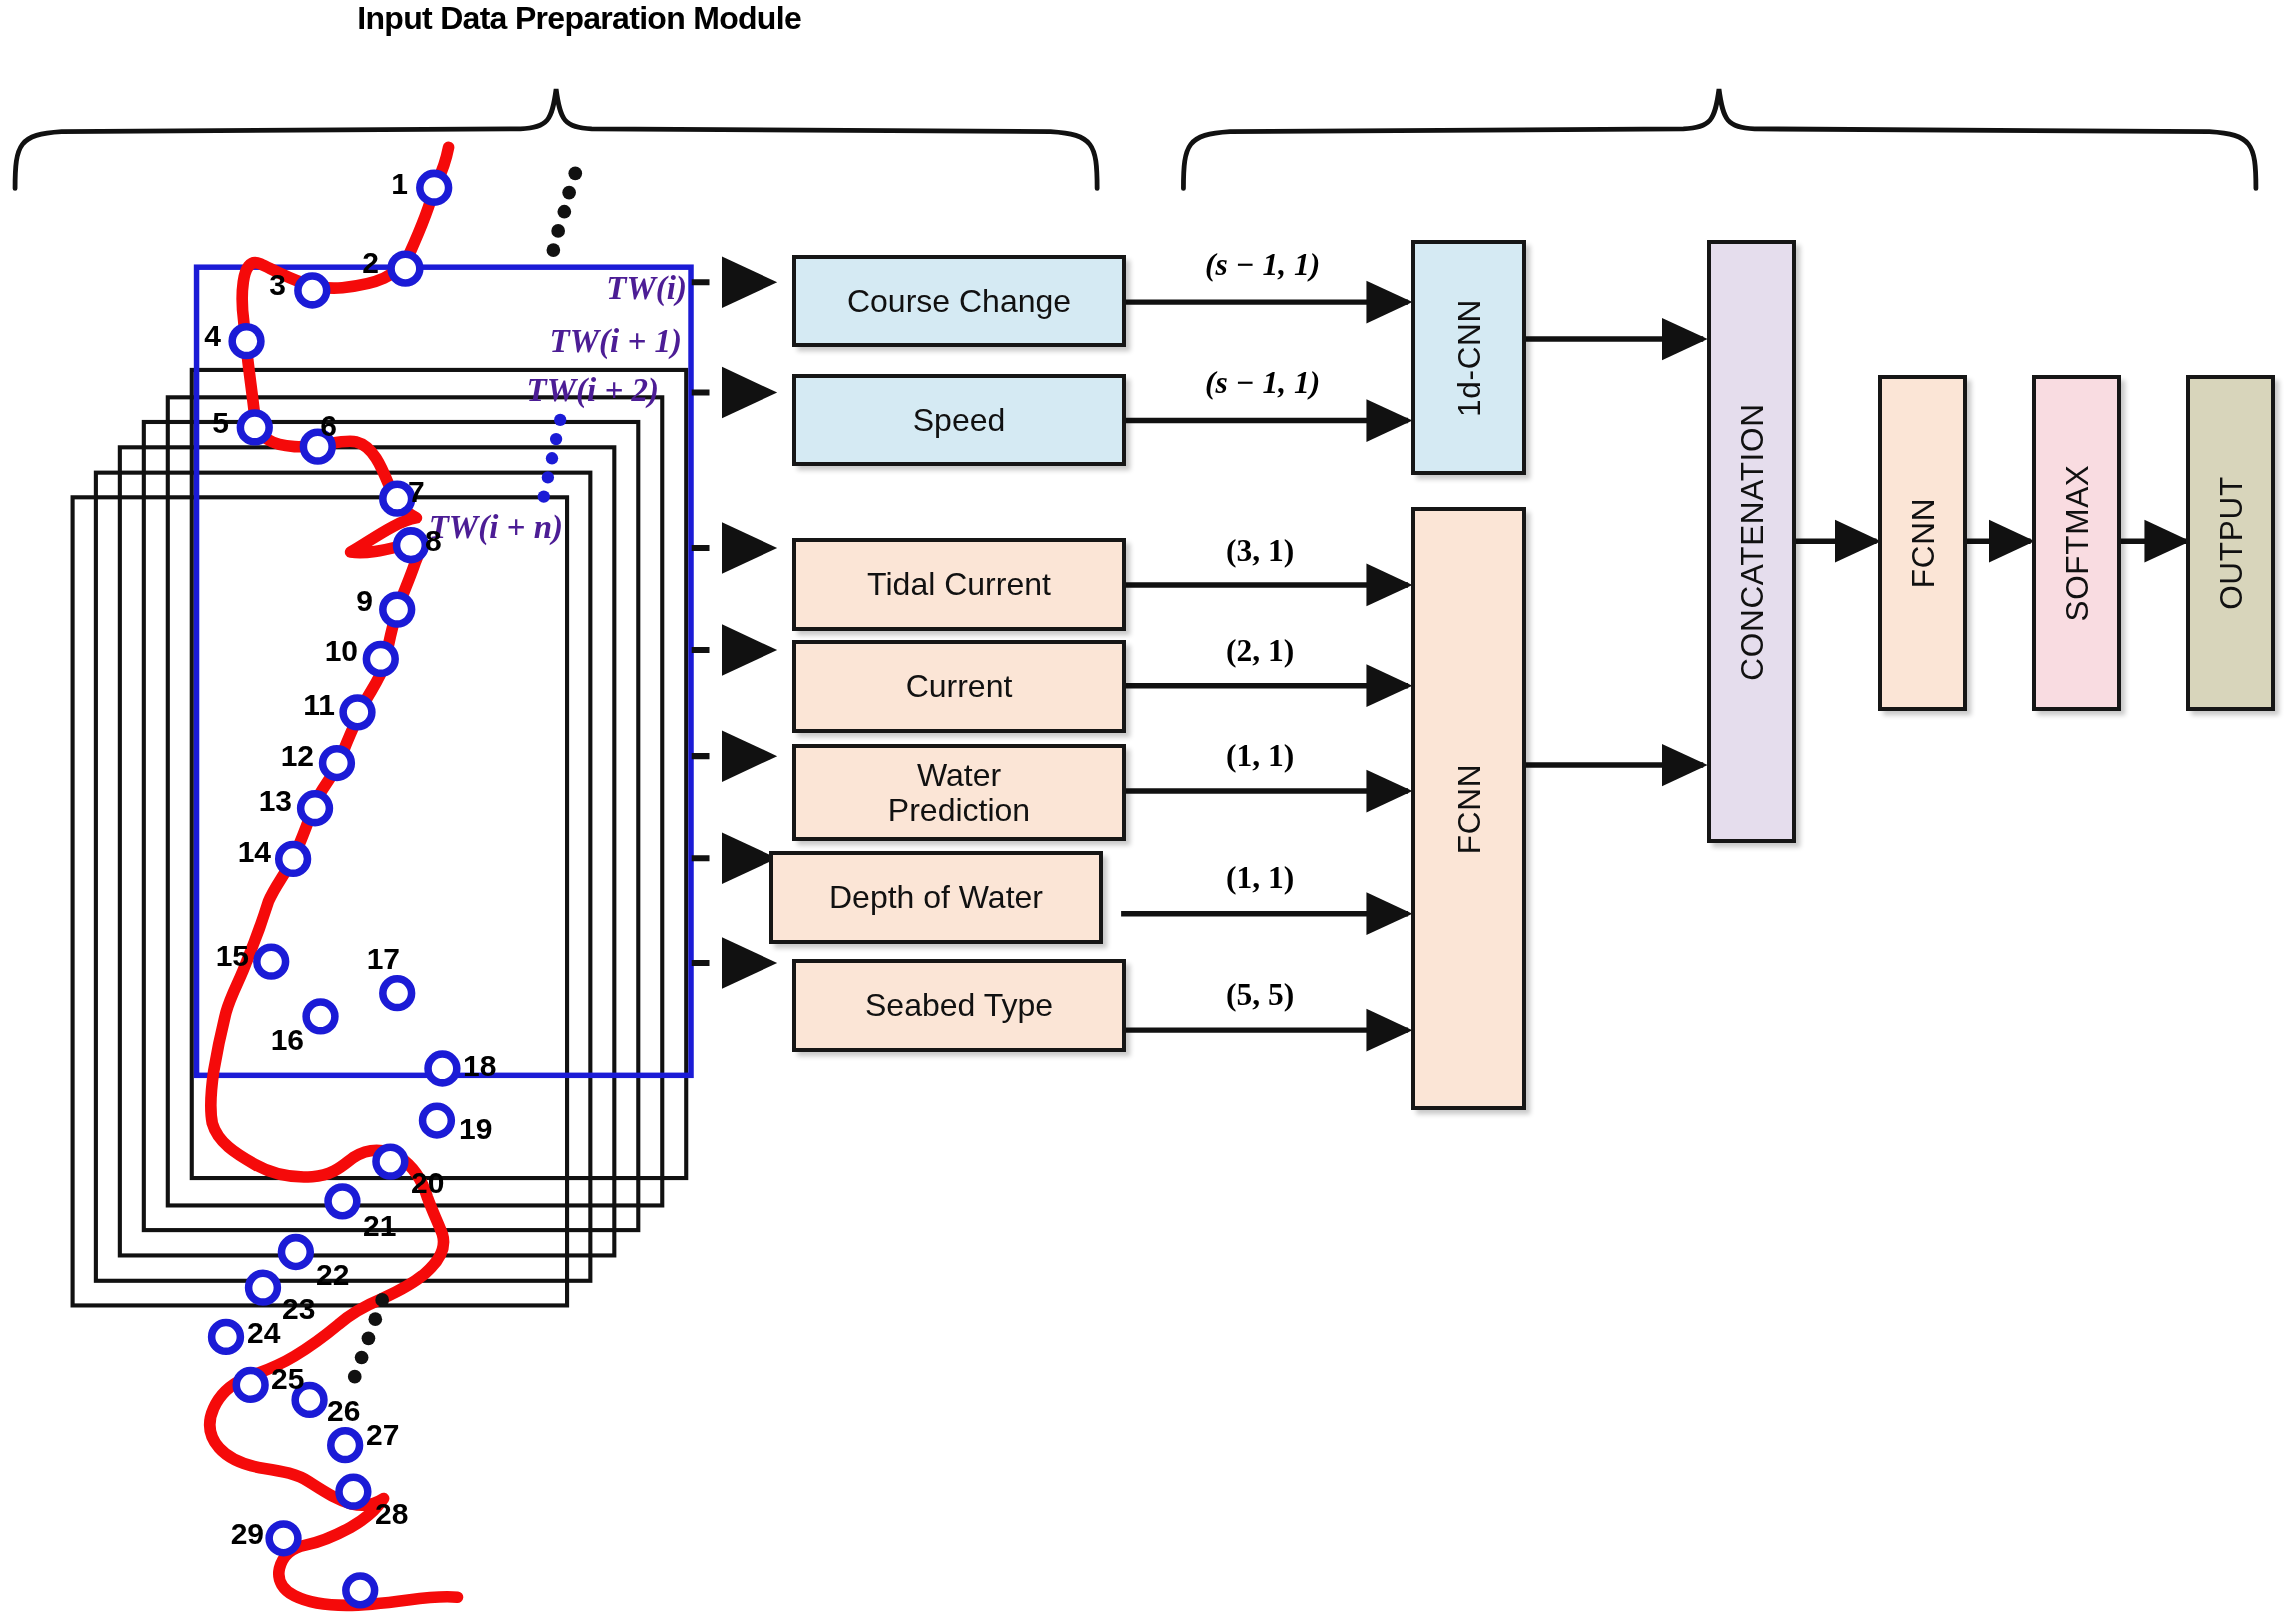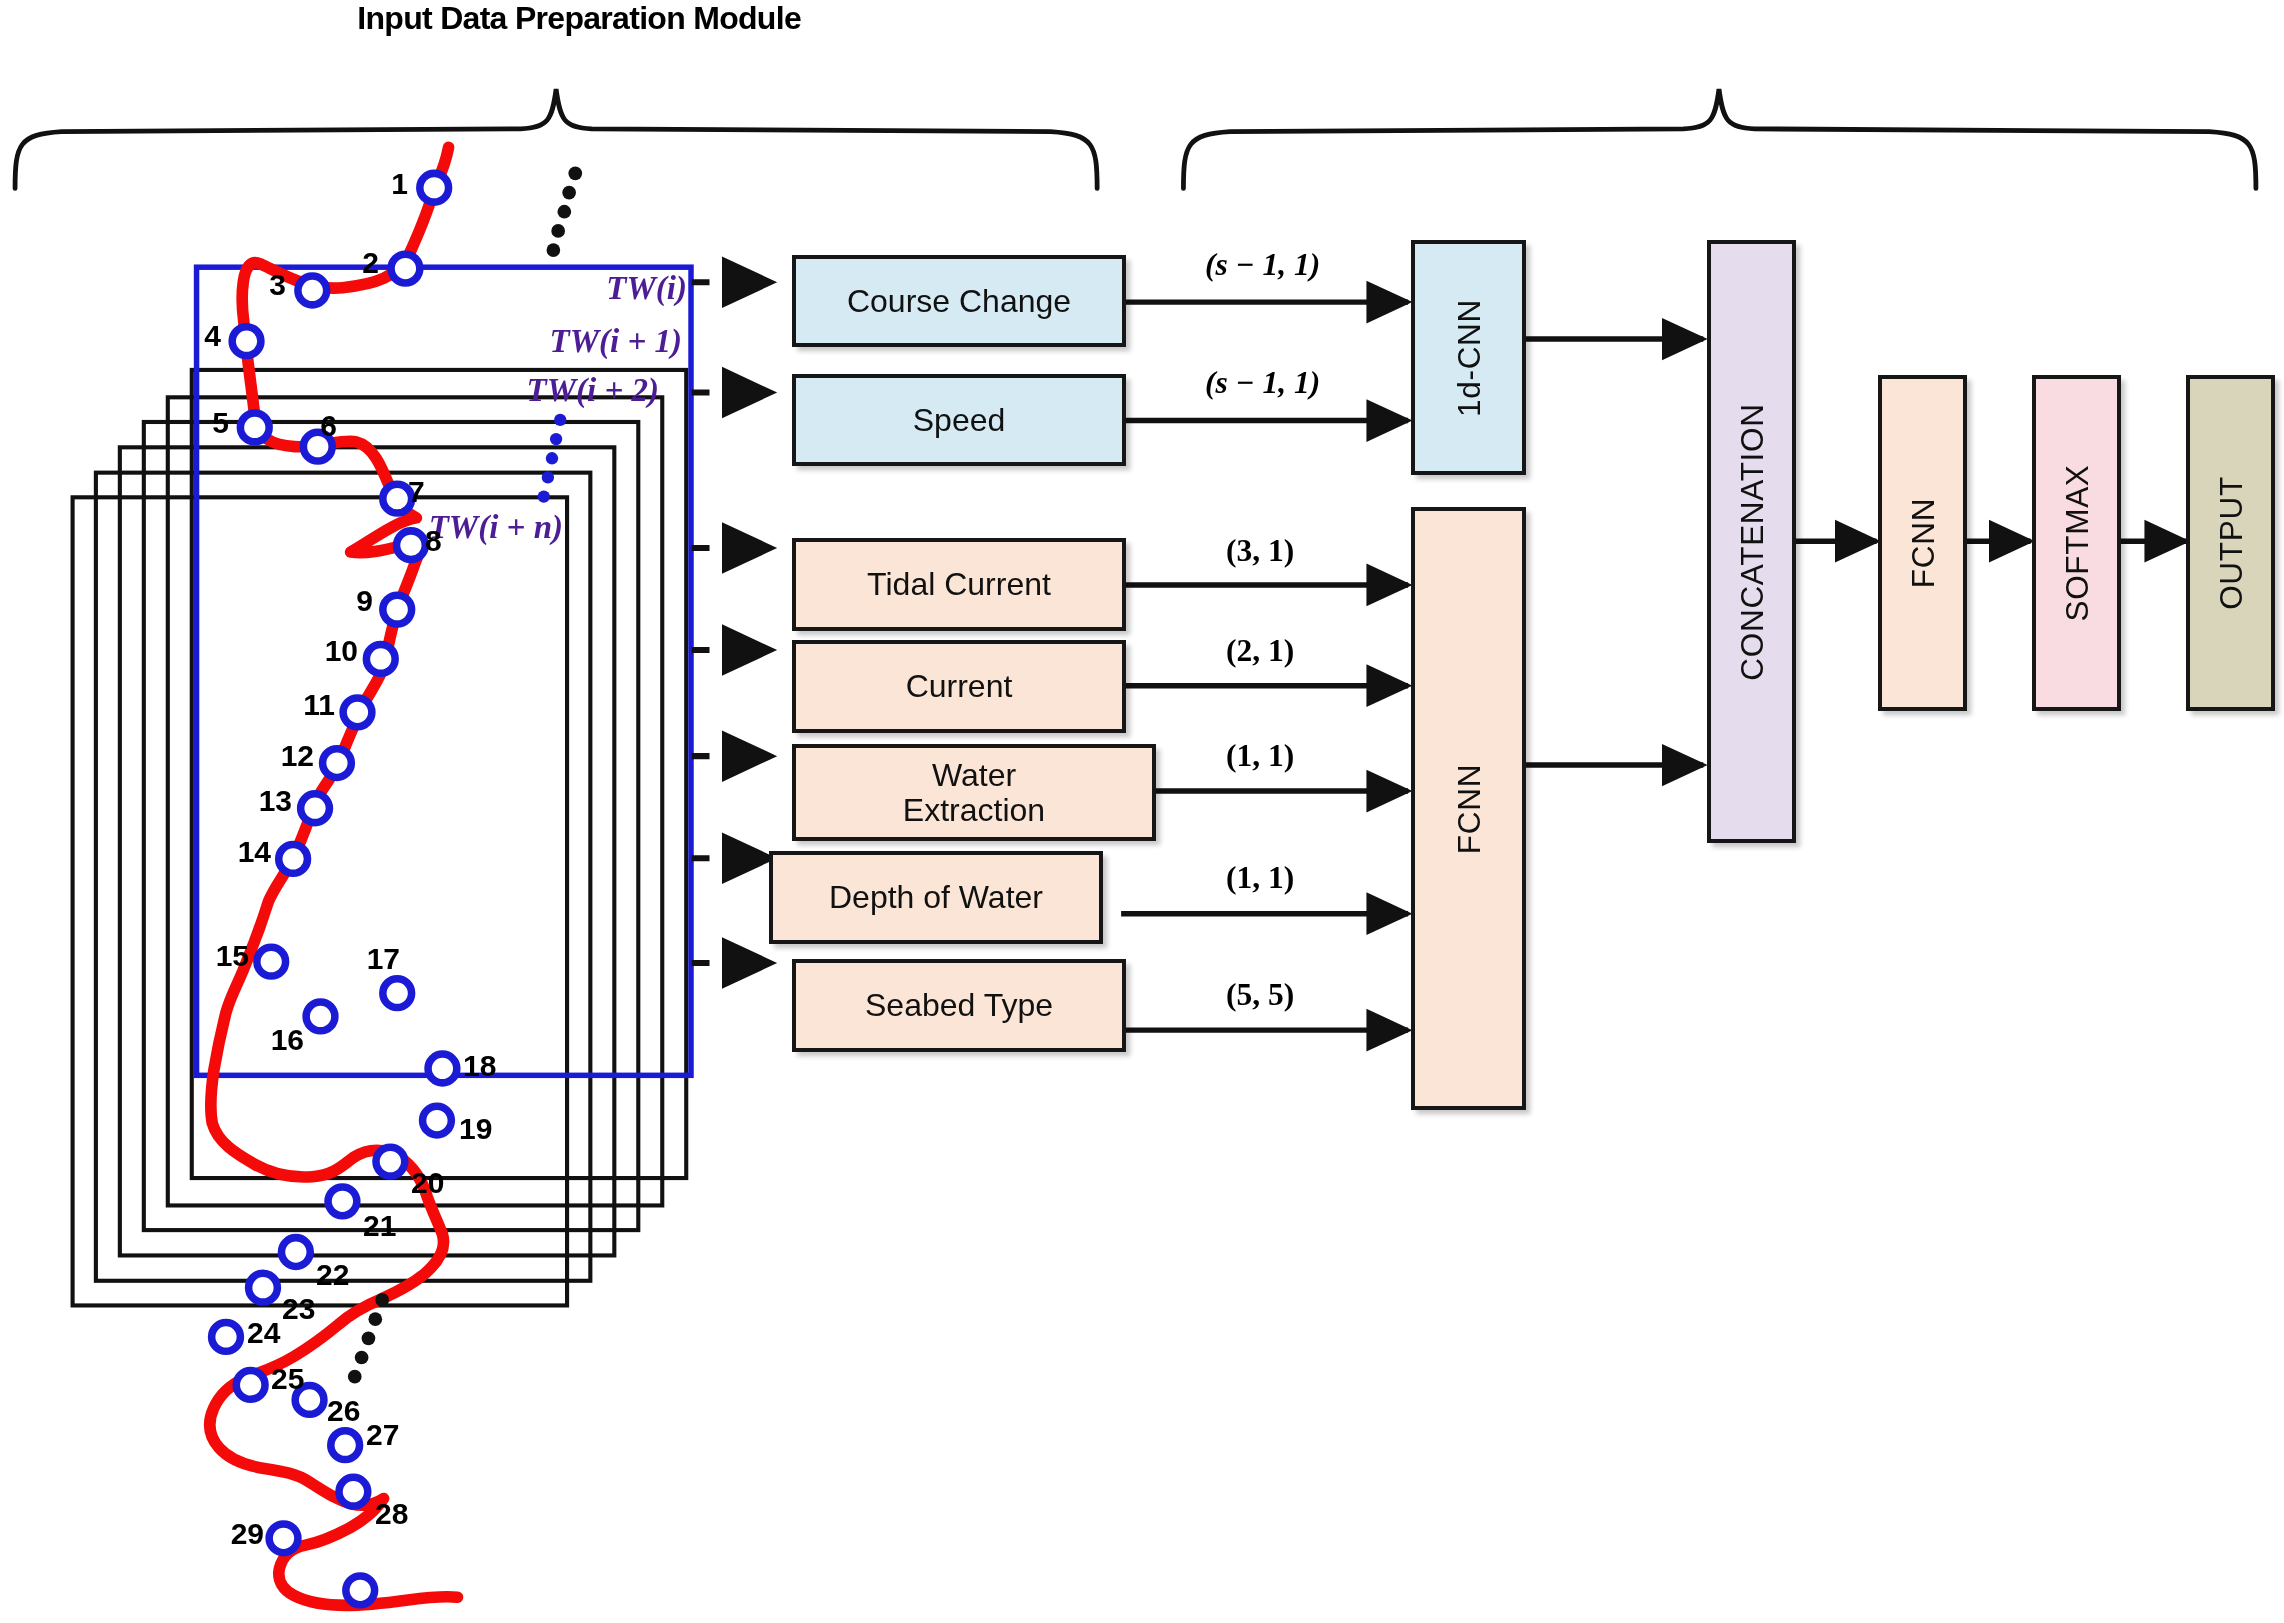--- a/index.html
+++ b/index.html
@@ -305,23 +305,23 @@
   </div>
   <div class="featbox box-blue" style="left:792px;top:374px;width:334px;height:92px;">
     <span>Speed</span>
   </div>
   <div class="featbox box-peach" style="left:792px;top:538px;width:334px;height:93px;">
     <span>Tidal Current</span>
   </div>
   <div class="featbox box-peach" style="left:792px;top:640px;width:334px;height:93px;">
     <span>Current</span>
   </div>
-  <div class="featbox box-peach" style="left:792px;top:744px;width:364px;height:97px;flex-direction:column;">
+  <div class="featbox box-peach" style="left:792px;top:744px;width:334px;height:97px;flex-direction:column;">
     <span>Water</span>
-    <span>Extraction</span>
+    <span>Prediction</span>
   </div>
   <div class="featbox box-peach" style="left:769px;top:851px;width:334px;height:93px;">
     <span>Depth of Water</span>
   </div>
   <div class="featbox box-peach" style="left:792px;top:959px;width:334px;height:93px;">
     <span>Seabed Type</span>
   </div>
 
   <div class="edgelabel" style="left:1205px;top:247px;">(s − 1, 1)</div>
   <div class="edgelabel" style="left:1205px;top:365px;">(s − 1, 1)</div>

